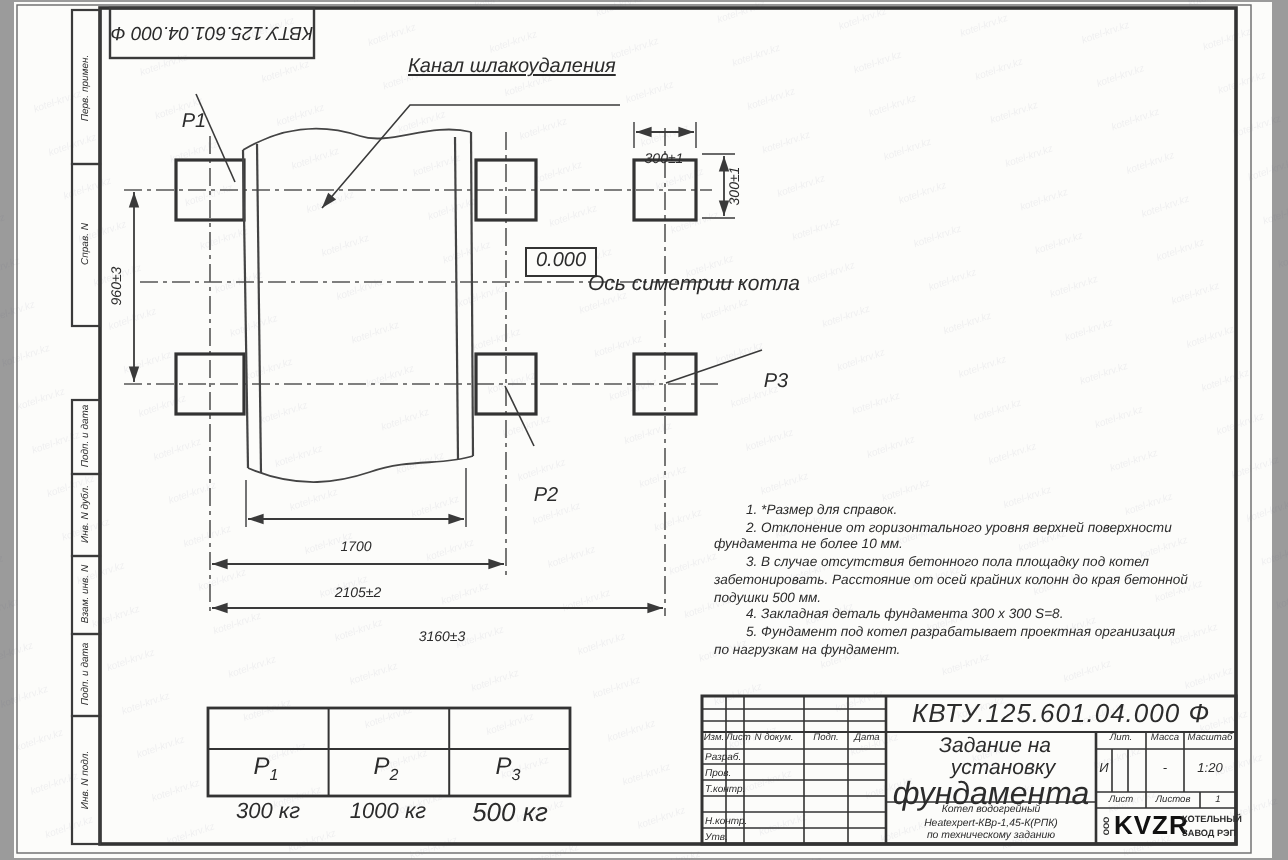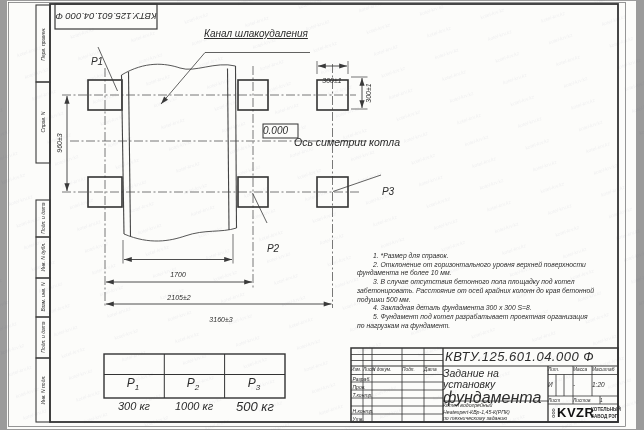--- a/index.html
+++ b/index.html
@@ -13,21 +13,21 @@
     position:absolute;left:-160px;top:-130px;width:1500px;height:820px;
     transform:rotate(-19deg);font-size:5px;font-style:italic;
     color:rgba(80,80,120,0.075);word-spacing:30px;line-height:23px;
     overflow:hidden;pointer-events:none;
   }
   svg.lw{position:absolute;left:0;top:0;}
   .t{position:absolute;color:#2c2c2c;font-style:italic;white-space:nowrap;}
   .c{transform:translate(-50%,-50%);margin-top:20px;}
   .r90{transform:translate(-50%,-50%) rotate(-90deg);}
   .r180{transform:translate(-50%,-50%) rotate(180deg);}
-  .cell{}
+  .cell{text-align:center;}
   .lbl{font-size:10px;}
   .dim{font-size:7px;}
   .small{font-size:4.8px;}
   .note-line{font-size:6.8px;line-height:8.7px;font-style:italic;color:#2c2c2c;}
   .note-ind{padding-left:16px;}
   .tb-row{font-size:5px;}
   .logo{font-style:normal;font-weight:900;font-size:13px;letter-spacing:0.5px;color:#111;}
 </style>
 </head>
 <body>

